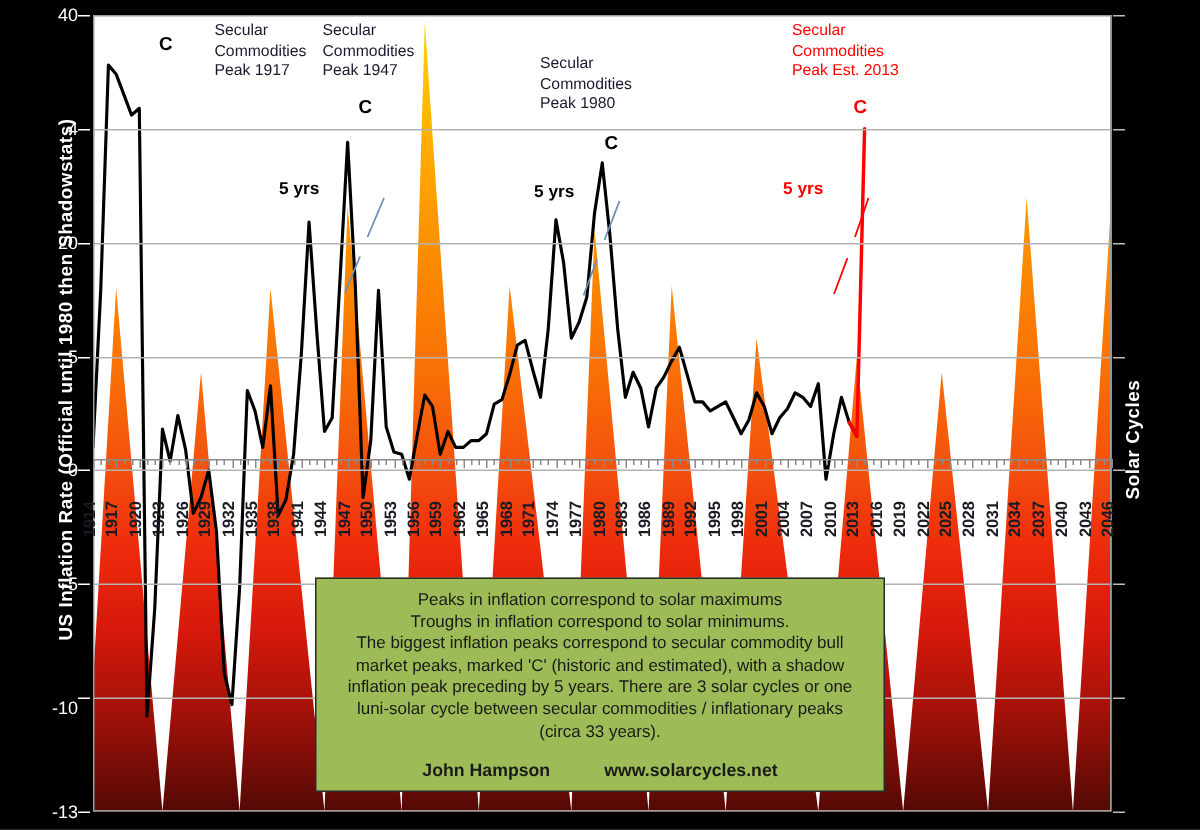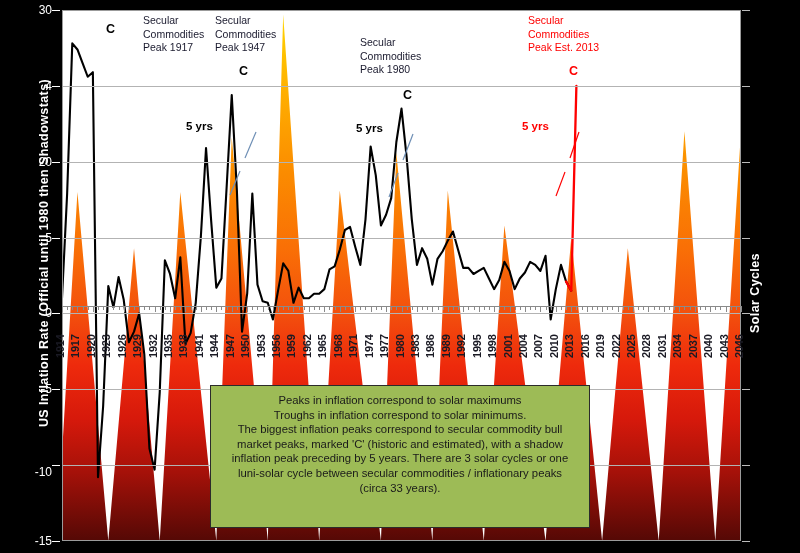--- a/index.html
+++ b/index.html
@@ -66,35 +66,35 @@
 </head>
 <body>
 
 <div id="root">
 
   <div class="ytitle">US Inflation Rate (Official until 1980 then Shadowstats)</div>
 
   <div class="rtitle">Solar Cycles</div>
 
   <div id="ylabels">
-      <div class="ylab" style="top: 10px;">30</div>
+      <div class="ylab" style="top: 10px;">40</div>
       <div style="position: absolute; left: 52px; width: 8px; height: 1px; background: rgb(255, 255, 255); top: 10px;"></div>
       <div class="ylab" style="top: 85.8571px;">4</div>
       <div style="position: absolute; left: 52px; width: 8px; height: 1px; background: rgb(255, 255, 255); top: 85.8571px;"></div>
       <div class="ylab" style="top: 161.714px;">20</div>
       <div style="position: absolute; left: 52px; width: 8px; height: 1px; background: rgb(255, 255, 255); top: 161.714px;"></div>
       <div class="ylab" style="top: 237.571px;">5</div>
       <div style="position: absolute; left: 52px; width: 8px; height: 1px; background: rgb(255, 255, 255); top: 237.571px;"></div>
       <div class="ylab" style="top: 313.429px;">0</div>
       <div style="position: absolute; left: 52px; width: 8px; height: 1px; background: rgb(255, 255, 255); top: 313.429px;"></div>
       <div class="ylab" style="top: 389.286px;">-5</div>
       <div style="position: absolute; left: 52px; width: 8px; height: 1px; background: rgb(255, 255, 255); top: 389.286px;"></div>
       <div class="ylab" style="top: 472px;">-10</div>
       <div style="position: absolute; left: 52px; width: 8px; height: 1px; background: rgb(255, 255, 255); top: 465.143px;"></div>
-      <div class="ylab" style="top: 541px;">-15</div>
+      <div class="ylab" style="top: 541px;">-13</div>
       <div style="position: absolute; left: 52px; width: 8px; height: 1px; background: rgb(255, 255, 255); top: 541px;"></div>
     </div>
 
   <div id="plot">
     <svg class="layer" id="svg-solar" viewBox="0 0 679 531" preserveAspectRatio="none">
       <defs>
         <linearGradient id="gsolar" x1="0" y1="0" x2="0" y2="1">
           <stop offset="0.00" stop-color="#ffd400"></stop>
           <stop offset="0.14" stop-color="#ffb000"></stop>
           <stop offset="0.30" stop-color="#fb8b00"></stop>
@@ -342,20 +342,23 @@
   <div class="yrs red" style="left:522px;top:120px;">5 yrs</div>
 
   <div id="legendbox">
     <div class="note">Peaks in inflation  correspond to solar maximums
 Troughs in inflation correspond to solar minimums.
 The biggest  inflation peaks  correspond to secular commodity bull
 market peaks, marked 'C' (historic and estimated), with a shadow
 inflation peak preceding by 5 years. There are 3 solar cycles or one
 luni-solar cycle between secular commodities / inflationary peaks
 (circa 33 years).</div>
+    <div id="legendcredit">
+      <span>John Hampson</span><span class="gap"></span><span>www.solarcycles.net</span>
+    </div>
   </div>
 
 <div style="position: absolute; left: 0px; top: 0px; width: 800px; height: 553px; pointer-events: none;">
       <div style="position: absolute; left: 742px; width: 8px; height: 1px; background: rgb(187, 187, 187); top: 10px;"></div>
       <div style="position: absolute; left: 742px; width: 8px; height: 1px; background: rgb(187, 187, 187); top: 85.8571px;"></div>
       <div style="position: absolute; left: 742px; width: 8px; height: 1px; background: rgb(187, 187, 187); top: 161.714px;"></div>
       <div style="position: absolute; left: 742px; width: 8px; height: 1px; background: rgb(187, 187, 187); top: 237.571px;"></div>
       <div style="position: absolute; left: 742px; width: 8px; height: 1px; background: rgb(187, 187, 187); top: 313.429px;"></div>
       <div style="position: absolute; left: 742px; width: 8px; height: 1px; background: rgb(187, 187, 187); top: 389.286px;"></div>
       <div style="position: absolute; left: 742px; width: 8px; height: 1px; background: rgb(187, 187, 187); top: 465.143px;"></div>

